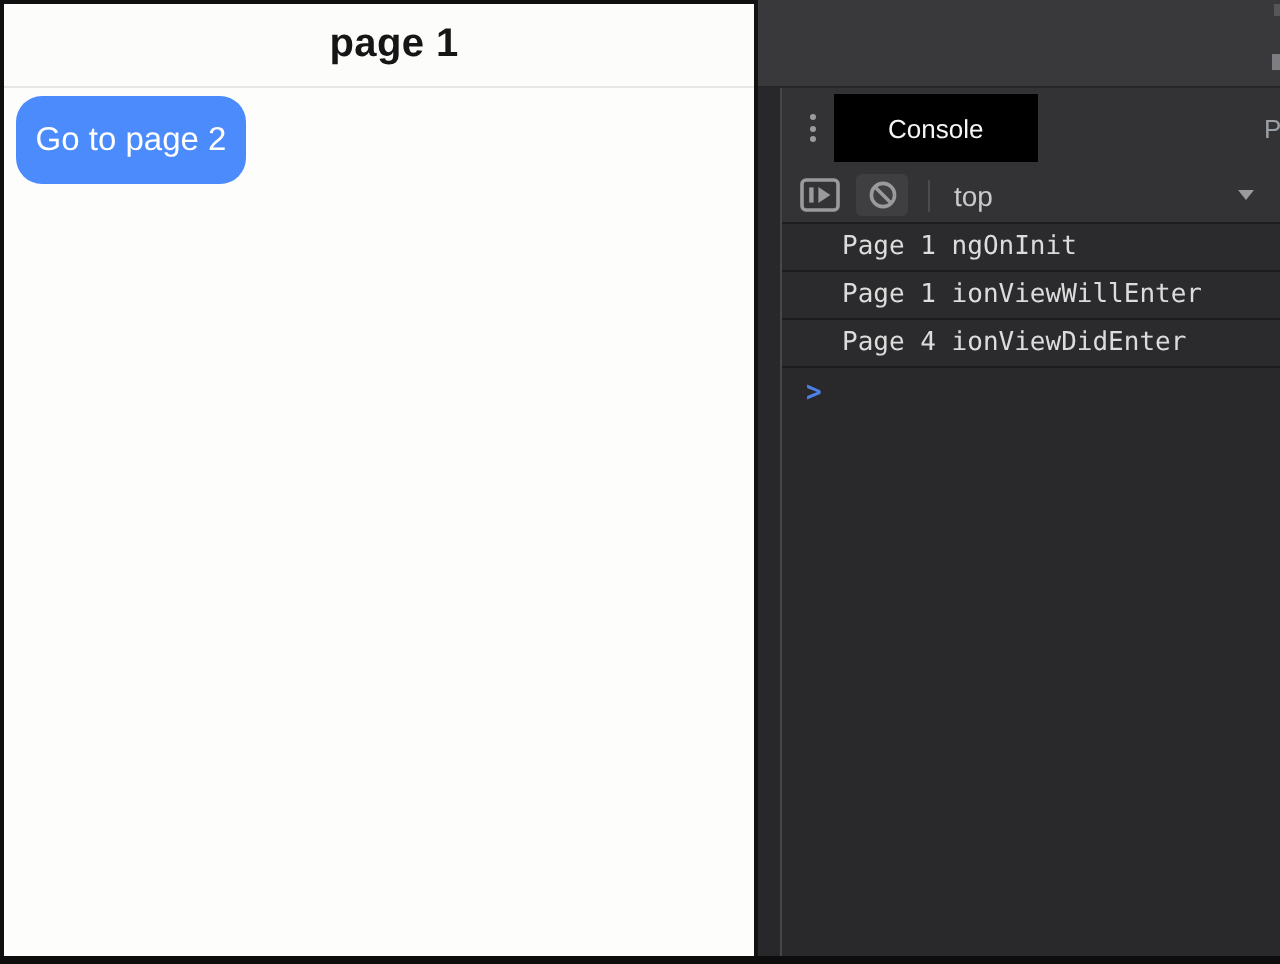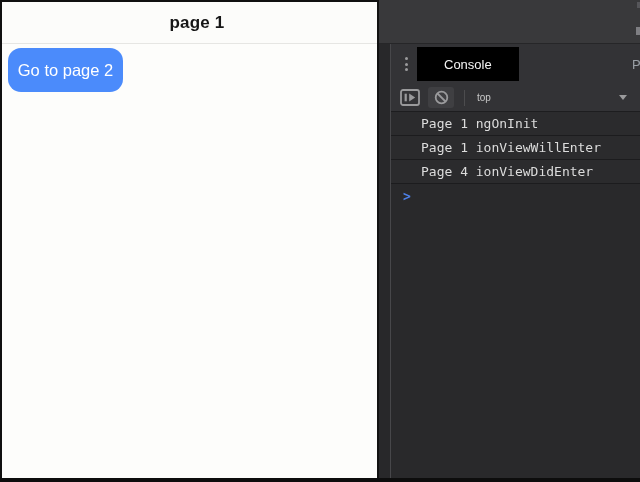--- a/index.html
+++ b/index.html
@@ -6,21 +6,21 @@
   html,body { width:640px; height:482px; }
   body { font-family:"Liberation Sans", sans-serif; }
 
   .screen { position:relative; width:640px; height:482px; background:#0d0d0d; overflow:hidden; }
 
   
   .app-page { position:absolute; left:0; top:0; width:377px; height:478px;
     background:#fdfdfb; border-top:2px solid #101010; border-left:2px solid #101010; }
   .app-header { height:42px; display:flex; align-items:center; justify-content:center;
     background:#fcfcfa; border-bottom:1px solid #e6e6e3; }
-  .app-title { font-size:17px; font-weight:700; color:#161616; letter-spacing:.2px;margin-left:15px; }
+  .app-title { font-size:20px; font-weight:700; color:#161616; letter-spacing:.2px;margin-left:15px; }
   .app-content { position:relative; height:calc(100% - 43px); }
   .go-btn { position:absolute; left:6px; top:4px; width:115px; height:44px;
     background:#4b8bfb; border:none; border-radius:13px; color:#fff;
     font-family:"Liberation Sans", sans-serif; font-size:16.5px;
     display:flex; align-items:center; justify-content:center; cursor:pointer; }
 
   
   .gap-band { position:absolute; left:377px; top:0; width:13px; height:478px;
     background:#28282a; border-left:2px solid #121212; }
 
@@ -42,21 +42,21 @@
     font-size:13px; color:#9aa0a6; white-space:nowrap; cursor:pointer; }
   .tab.selected { background:#000; color:#f5f5f5; }
   .tab.clipped { margin-left:auto; padding:0; width:8px; overflow:hidden; }
 
   .toolbar { height:28px; background:#333336; border-bottom:1px solid #1d1d1f;
     display:flex; align-items:center; padding:0 7px 0 9px; }
   .tool-btn { background:none; border:none; display:flex; align-items:center;
     justify-content:center; cursor:pointer; padding:0; }
   .block-wrap { width:26px; height:21px; background:#3f3f42; border-radius:3px; margin-left:8px; }
   .vsep { width:1px; height:16px; background:#4c4c4e; margin:0 6px 0 10px; }
-  .ctx-label { font-size:10px; color:#c9c9c9; margin-left:6px; }
+  .ctx-label { font-size:14px; color:#c9c9c9; margin-left:6px; }
   .spacer { flex:1; }
   .caret-down { width:0; height:0; border-left:4.5px solid transparent;
     border-right:4.5px solid transparent; border-top:5px solid #9b9b9d; margin-right:6px; }
 
   .console-area { font-family:"DejaVu Sans Mono", monospace; }
   .console-row { height:24px; line-height:23px; background:#2b2b2d;
     border-bottom:1px solid #1c1c1e; padding-left:30px;
     font-size:13px; color:#dcdcdc; white-space:nowrap; overflow:hidden; }
   .prompt-row { height:24px; display:flex; align-items:center; padding-left:12px; cursor:text; }
   .prompt-chevron { color:#4d80e8; font-size:13px; font-weight:bold;

